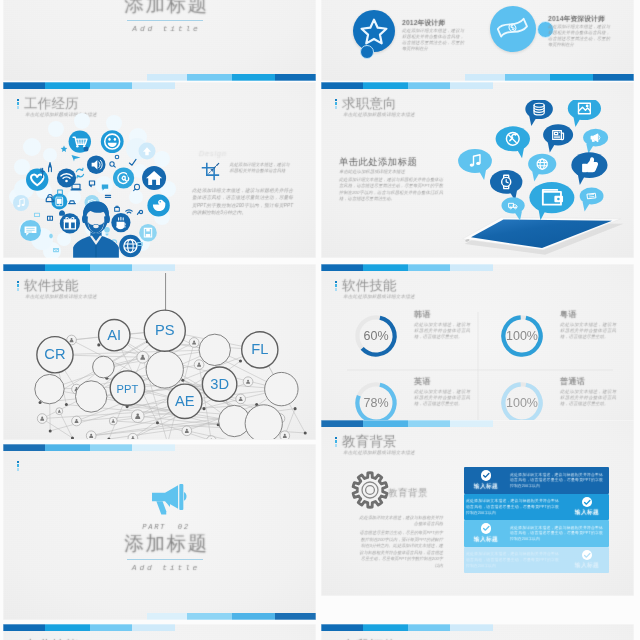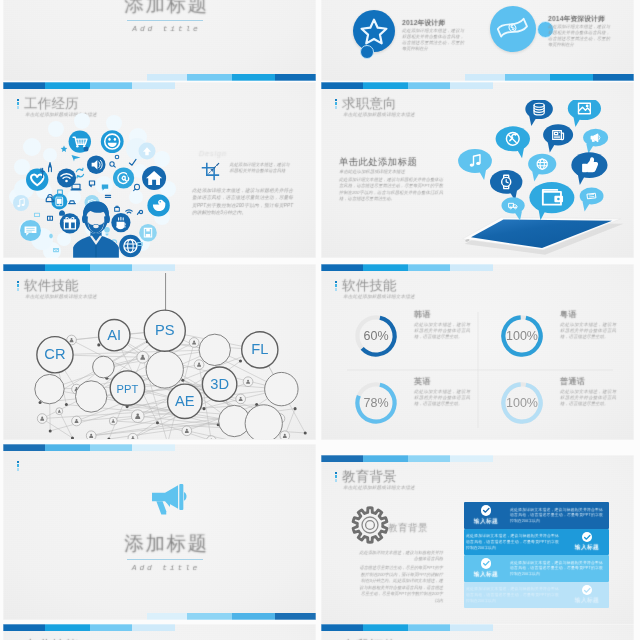--- a/index.html
+++ b/index.html
@@ -37,21 +37,21 @@
 
 
   
   .s1{left:3px;  top:-95px;}
   .s2{left:321px;top:-95px;}
   .s3{left:3px;  top:82px;}
   .s4{left:321px;top:82px;}
   .s5{left:3px;  top:264px;}
   .s6{left:321px;top:264px;}
   .s7{left:3px;  top:444px;}
-  .s8{left:321px;top:455px;}
+  .s8{left:321px;top:420px;}
   .s9{left:3px;  top:624px;}
   .s10{left:321px;top:624px;}
 
   
   .t1-title{position:absolute;left:14px;right:0;top:86px;text-align:center;
      font-size:19.5px;letter-spacing:1.6px;color:transparent;
      text-shadow:0 0 1.6px rgba(128,128,128,.95);}
   .t1-rule{position:absolute;left:124px;top:115px;width:76px;height:1px;background:#a6d2e8;}
   .t1-sub{position:absolute;left:14px;right:0;top:119px;text-align:center;font-size:8px;
      font-family:"Liberation Mono",monospace;
@@ -845,20 +845,21 @@
       <svg viewBox="0 0 64 50" width="40" height="31">
         <g fill="#5fc3ef">
           <path d="M3 14 L24 14 L45 2 L45 40 L24 28 L3 28 Z"></path>
           <path d="M10 28 L20 28 L26 44 L26 49 L18 49 Z"></path>
           <path d="M24 28 L32 28 L32 37 Z"></path>
           <rect x="47" y="0" width="6.5" height="42" rx="1.6"></rect>
           <path d="M54.5 13 C60 15 60 25 54.5 27 Z"></path>
         </g>
       </svg>
     </div>
+    <div class="p7-part blur2">PART&nbsp;&nbsp;02</div>
     <div class="p7-title blur">添加标题</div>
     <div class="p7-rule"></div>
     <div class="p7-sub blur2">Add title</div>
     <div class="botbar bb7">
       <i style="width:40px;background:#dbf0fb"></i>
         <i style="width:45px;background:#8fd5f5"></i>
         <i style="width:43px;background:#4fb4e8"></i>
         <i style="width:42px;background:#1b6fb4"></i>
     </div>
   </div>

